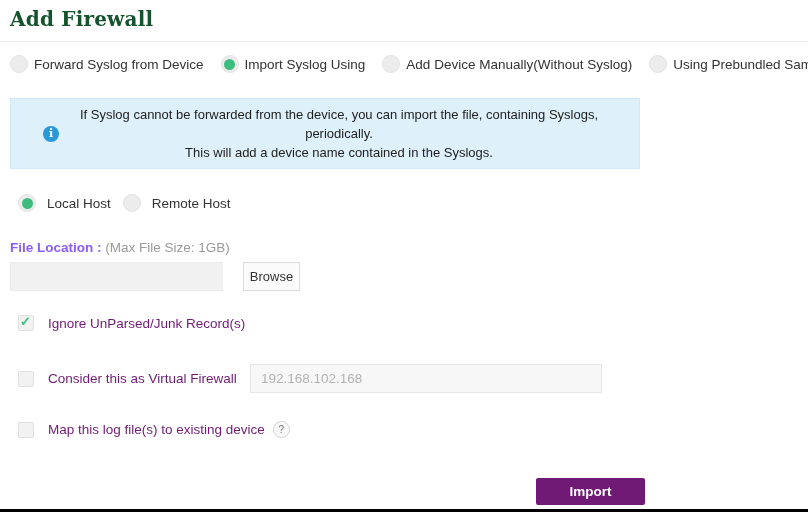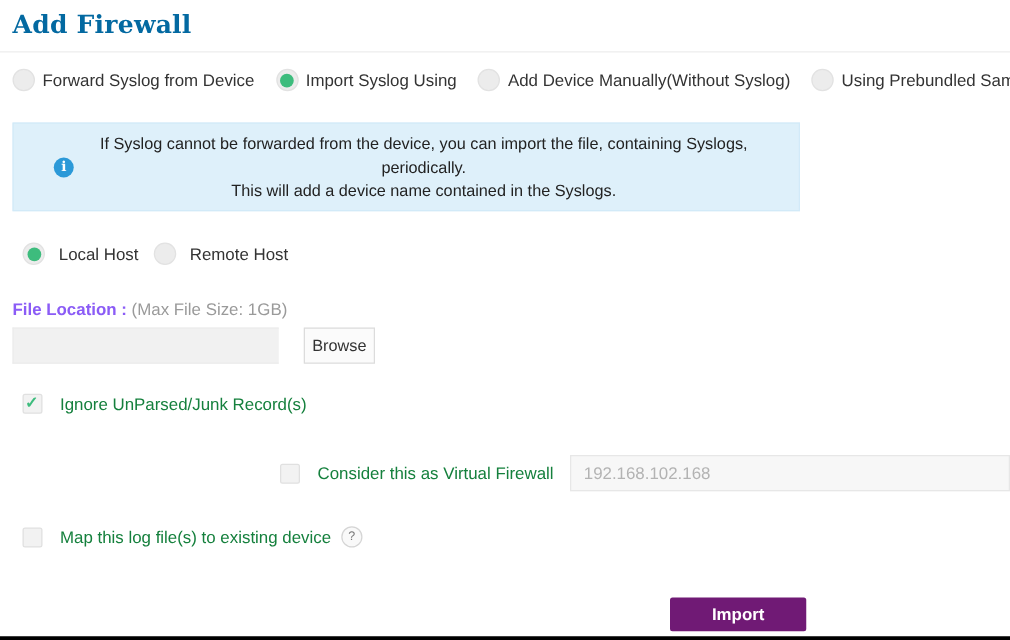--- a/index.html
+++ b/index.html
@@ -9,21 +9,21 @@
     position: relative;
     width: 808px;
     height: 512px;
     background: #fff;
     overflow: hidden;
   }
   .page-title {
     font-family: "DejaVu Serif", serif;
     font-size: 20px;
     font-weight: 700;
-    color: #0369a1;
+    color: #14532d;
     padding: 7px 10px 0 10px;
     letter-spacing: 0.2px;
   }
   .title-divider {
     border-bottom: 1px solid #ededed;
     margin-top: 10px;
   }
   
   .radio-row {
     display: flex;
@@ -146,24 +146,24 @@
     content: "✓";
     position: absolute;
     left: 1px; top: -2px;
     font-size: 13px;
     font-weight: 700;
     color: #3dbc7d;
   }
   .check-label {
     margin-left: 14px;
     font-size: 13.5px;
-    color: #15803d;
+    color: #701a75;
   }
   .row-ignore { margin-top: 24px; }
-  .row-virtual { margin-top: 33px; justify-content: flex-end; }
+  .row-virtual { margin-top: 33px; }
   .row-virtual .check-label { width: 202px; }
   .vf-input {
     width: 352px;
     height: 29px;
     background: #f7f7f7;
     border: 1px solid #e7e7e7;
     font-size: 13.5px;
     color: #333;
     padding: 0 10px;
     outline: none;

